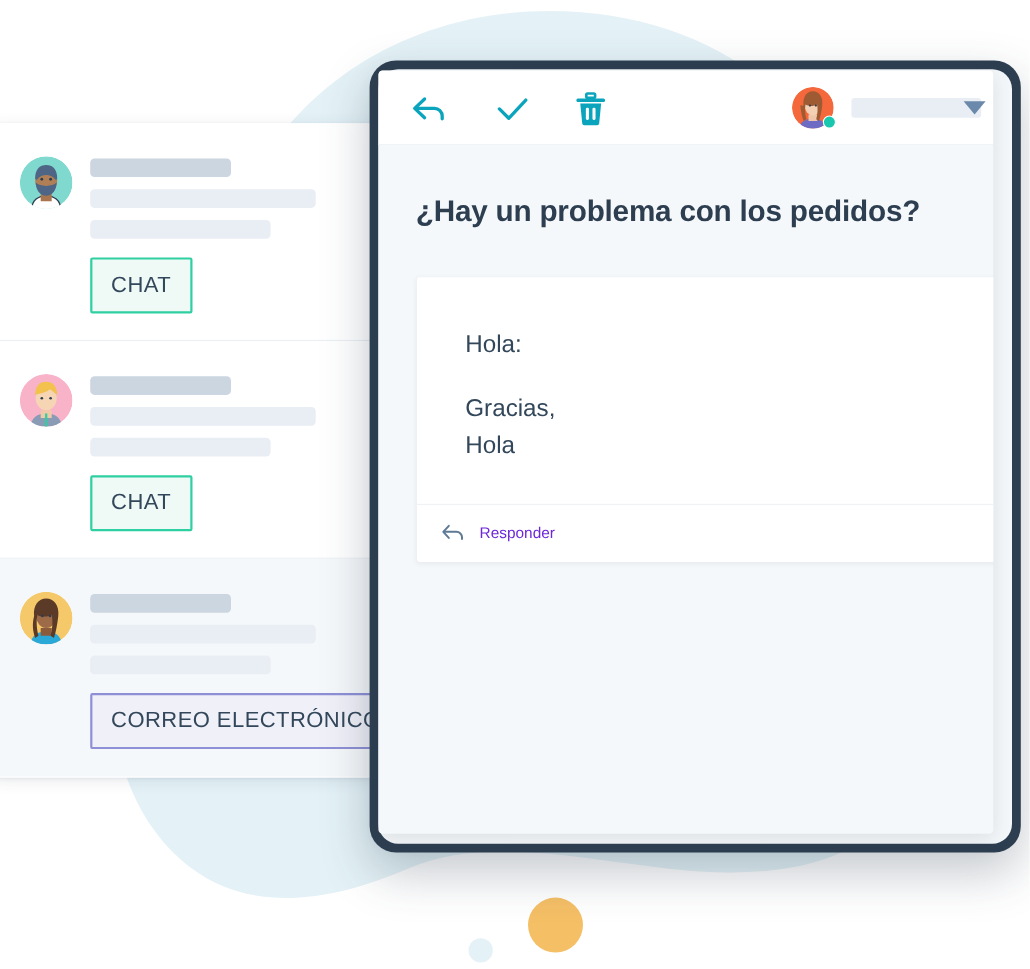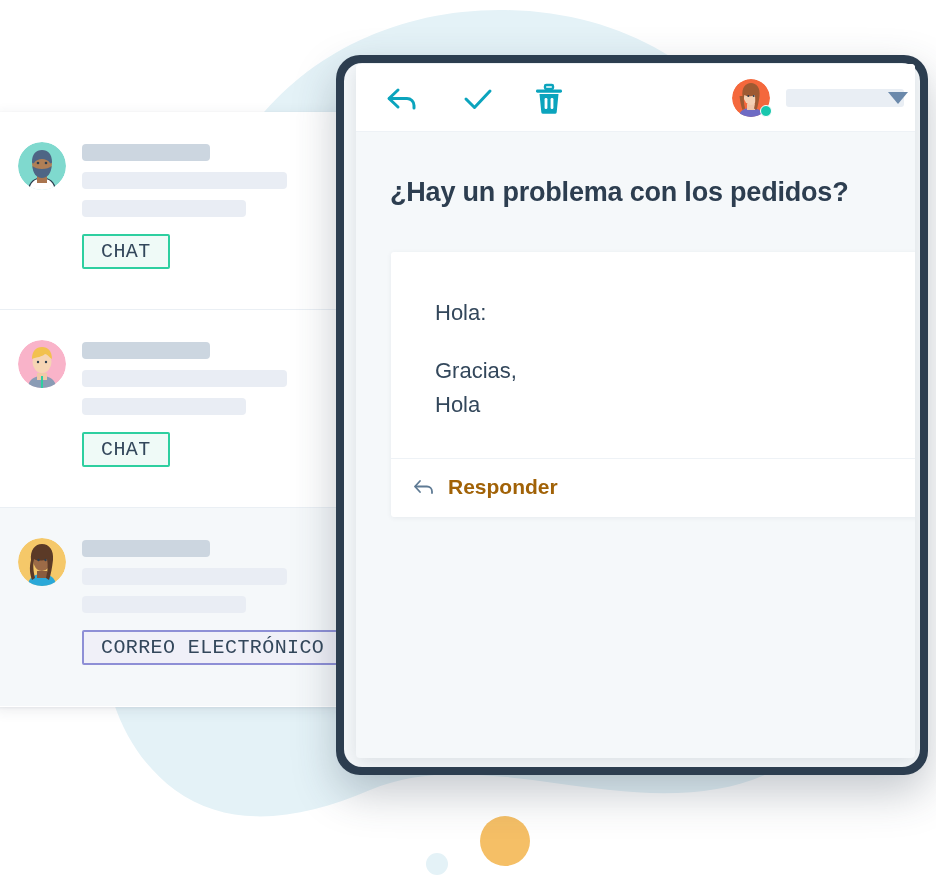--- a/index.html
+++ b/index.html
@@ -76,28 +76,27 @@
   .sk.b { width: 205px; height: 17px; background: #e9edf4; }
   .sk.c { width: 164px; height: 17px; background: #e9edf4; }
 
   .badge {
     position: absolute;
     left: 88px;
     top: 122px;
     display: inline-flex;
     align-items: center;
     justify-content: center;
-    height: 35px;
+    height: 51px;
     padding: 0 17px;
     font-size: 20px;
     letter-spacing: 0.4px;
     color: #33475b;
     border-radius: 2px;
     white-space: nowrap;
-    font-family: Liberation Mono, monospace;
   }
   .badge.chat {
     background: #effaf7;
     border: 2px solid #2ecfa0;
   }
   .badge.email {
     background: #f0f0f8;
     border: 2px solid #8e8fd6;
   }
 
@@ -130,21 +129,20 @@
     position: absolute;
     left: 344px;
     top: 64px;
     width: 559px;
     height: 694px;
     background: #f5f8fa;
     border-radius: 4px;
     box-shadow: 0 4px 18px rgba(45,62,80,0.13);
     z-index: 4;
     overflow: hidden;
-    margin-left: 12px;
   }
 
   .mail-toolbar {
     position: relative;
     height: 68px;
     background: #ffffff;
     border-bottom: 1px solid #eef2f6;
   }
 
   .tb-icon {
@@ -229,23 +227,23 @@
   .mail-footer {
     border-top: 1px solid #eef2f6;
     padding: 16px 0 18px 22px;
     display: flex;
     align-items: center;
     gap: 13px;
   }
   .reply-arrow { width: 22px; height: 18px; color: #5e7a94; }
   .reply-arrow svg { display: block; width: 100%; height: 100%; }
   .reply-label {
-    font-size: 21px;
-    font-weight: bold;
-    color: #a16207;
+    font-size: 14px;
+    font-weight: normal;
+    color: #6d28d9;
     cursor: pointer;
   }
 </style>
 </head>
 <body>
 
 <div id="stage">
 
   <svg class="bg-layer" viewBox="0 0 936 881">
     <path d="M196 300 C196 130 330 10 500 10 C650 10 760 100 790 220

